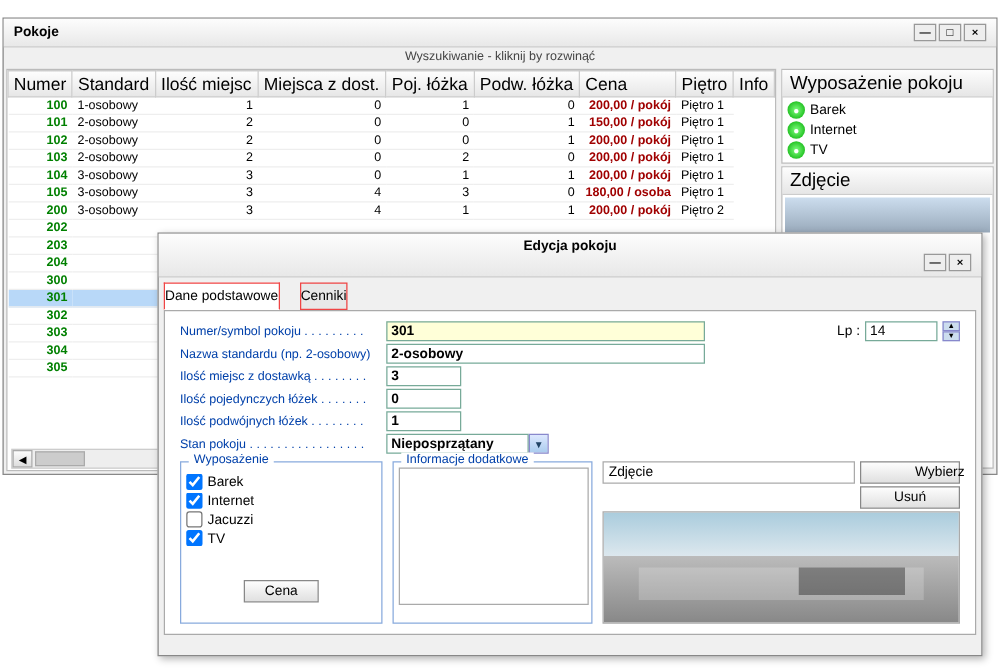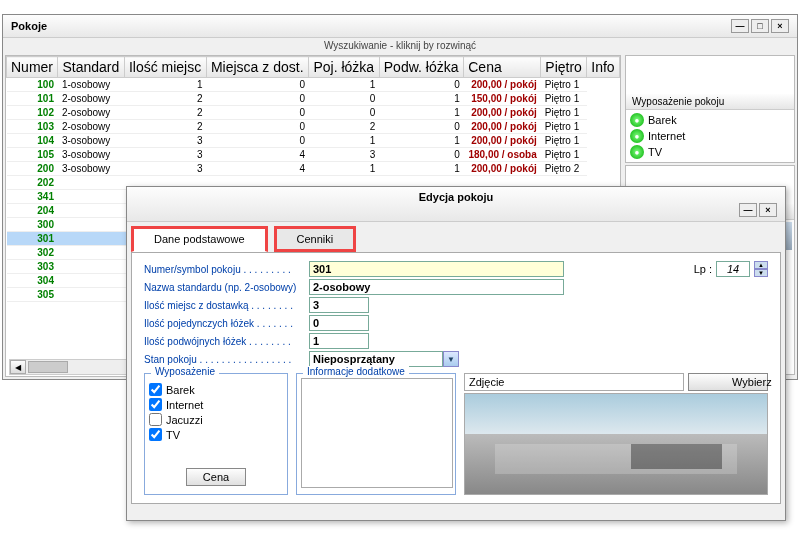--- a/index.html
+++ b/index.html
@@ -17,34 +17,34 @@
 .table-area table { width: 100%; border-collapse: collapse; }
 .table-area th { background: linear-gradient(to bottom,#fdfdfd,#e6e6e6); border: 1px solid #ccc; padding: 2px 4px; font-weight: normal; text-align: left; font-size: 14px; }
 .table-area td { padding: 1px 4px; font-size: 10px; border-bottom: 1px solid #eee; }
 .table-area tr.selected td { background: #b8d8f8; }
 .num-col { color: #008000; font-weight: bold; text-align: right; }
 .price-col { color: #a00000; font-weight: bold; text-align: right; }
 .num-cell { text-align: right; }
 
 .right-panel { width: 170px; margin: 2px; display: flex; flex-direction: column; }
 .panel-box { border: 1px solid #bbb; background: #fff; margin-bottom: 2px; }
-.panel-header { background: linear-gradient(to bottom,#fdfdfd,#e6e6e6); border-bottom: 1px solid #ccc; padding: 2px 6px; font-size: 10px; margin-top: 38px; }
+.panel-header { background: linear-gradient(to bottom,#fdfdfd,#e6e6e6); border-bottom: 1px solid #ccc; padding: 2px 6px; font-size: 15px; }
 .panel-body { padding: 2px 4px; font-size: 10px; }
 .feat-item { display: flex; align-items: center; gap: 4px; padding: 1px 0; }
 .feat-icon { width: 14px; height: 14px; border-radius: 50%; background: radial-gradient(circle,#7fff7f,#00aa00); display: flex; align-items: center; justify-content: center; font-size: 8px; color: #fff; }
 
 .scrollbar-h { position: absolute; bottom: 4px; left: 6px; width: 590px; height: 16px; background: #eee; border: 1px solid #ccc; display: flex; align-items: center; }
 .sb-btn { width: 16px; height: 14px; background: linear-gradient(to bottom,#fdfdfd,#ddd); border: 1px solid #aaa; display: flex; align-items: center; justify-content: center; font-size: 8px; }
 .sb-thumb { width: 40px; height: 12px; background: #ccc; border: 1px solid #aaa; margin-left: 2px; }
 
 
 .dialog { position: absolute; background: #f0f0f0; border: 1px solid #888; box-shadow: 2px 2px 6px rgba(0,0,0,0.3); }
 .dialog-title { background: linear-gradient(to bottom,#fdfdfd,#e8e8e8); padding: 4px 8px; display: flex; align-items: center; font-weight: bold; border-bottom: 1px solid #ccc; flex-direction: column; }
 .tabs { display: flex; margin: 4px 4px 0 4px; }
-.tab { padding: 4px 20px; border: 3px solid #ef4444; background: #e8e8e8; margin-right: 6px; cursor: pointer; font-size: 11px; }
+.tab { padding: 4px 0; border: 1px solid #ef4444; background: #e8e8e8; margin-right: 16px; cursor: pointer; font-size: 11px; }
 .tab.active { background: #fff; border-bottom: 1px solid #fff; position: relative; z-index: 1; }
 .tab-content { border: 1px solid #aaa; background: #fff; margin: 0 4px 4px 4px; padding: 8px 12px; }
 
 .form-row { display: flex; align-items: center; margin-bottom: 2px; }
 .form-label { width: 165px; color: #0040aa; font-size: 10px; }
 .form-input { border: 1px solid #7a9; padding: 1px 3px; font-size: 11px; background: #fff; }
 .form-input.yellow { background: #ffffd8; }
 .form-input.bold { font-weight: bold; }
 .lp-box { margin-left: auto; display: flex; align-items: center; gap: 4px; }
 .spinner { display: flex; flex-direction: column; }
@@ -176,21 +176,21 @@
               <td class="num-col">202</td>
               <td></td>
               <td class="num-cell"></td>
               <td class="num-cell"></td>
               <td class="num-cell"></td>
               <td class="num-cell"></td>
               <td class="price-col"></td>
               <td></td>
             </tr>
             <tr>
-              <td class="num-col">341</td>
+              <td class="num-col">203</td>
               <td></td>
               <td class="num-cell"></td>
               <td class="num-cell"></td>
               <td class="num-cell"></td>
               <td class="num-cell"></td>
               <td class="price-col"></td>
               <td></td>
             </tr>
             <tr>
               <td class="num-col">204</td>
@@ -308,21 +308,21 @@
   <div class="tabs">
     <div class="tab active">Dane podstawowe</div>
     <div class="tab">Cenniki</div>
   </div>
   <div class="tab-content">
     <div class="form-row">
       <span class="form-label">Numer/symbol pokoju . . . . . . . . .</span>
       <input class="form-input yellow bold" style="width: 255px;" value="301">
       <div class="lp-box">
         <span>Lp :</span>
-        <input class="form-input" style="width: 34px; text-align: center; font-style: italic;" value="14">
+        <input class="form-input" style="width: 58px; text-align: left;" value="14">
         <div class="spinner">
           <div class="spinner-btn">▲</div>
           <div class="spinner-btn">▼</div>
         </div>
       </div>
     </div>
     <div class="form-row">
       <span class="form-label">Nazwa standardu (np. 2-osobowy)</span>
       <input class="form-input bold" style="width: 255px;" value="2-osobowy">
     </div>
@@ -334,27 +334,27 @@
       <span class="form-label">Ilość pojedynczych łóżek . . . . . . .</span>
       <input class="form-input bold" style="width: 60px;" value="0">
     </div>
     <div class="form-row">
       <span class="form-label">Ilość podwójnych łóżek . . . . . . . .</span>
       <input class="form-input bold" style="width: 60px;" value="1">
     </div>
     <div class="form-row">
       <span class="form-label">Stan pokoju . . . . . . . . . . . . . . . . .</span>
       <div class="combo">
-        <input class="form-input bold" style="width: 134px;" value="Nieposprzątany">
+        <input class="form-input bold" style="width: 114px;" value="Nieposprzątany">
         <div class="combo-btn">▼</div>
       </div>
     </div>
 
     <div class="groups-row">
-      <div class="fieldset" style="width:144px;">
+      <div class="fieldset" style="width:162px;">
         <div class="legend">Wyposażenie</div>
         <div id="equip-list" style="margin-top:4px;">
             <label class="check-item">
               <input type="checkbox" checked="" style="">
               <span>Barek</span>
             </label>
             <label class="check-item">
               <input type="checkbox" checked="" style="">
               <span>Internet</span>
             </label>
@@ -373,20 +373,24 @@
       </div>
       <div class="fieldset" style="width:160px;">
         <div class="legend">Informacje dodatkowe</div>
         <textarea class="info-box" style=""></textarea>
       </div>
       <div class="photo-area">
         <div class="photo-label-row">
           <div class="photo-label">Zdjęcie</div>
           <button class="btn" style="width:80px;padding-left:43px;">Wybierz</button>
         </div>
+        <div class="photo-label-row">
+          <div style="flex:1;"></div>
+          <button class="btn" style="width:80px;">Usuń</button>
+        </div>
         <div class="photo-thumb"></div>
       </div>
     </div>
   </div>
   <div class="btn-row">
     
     
   </div>
 </div>
 

